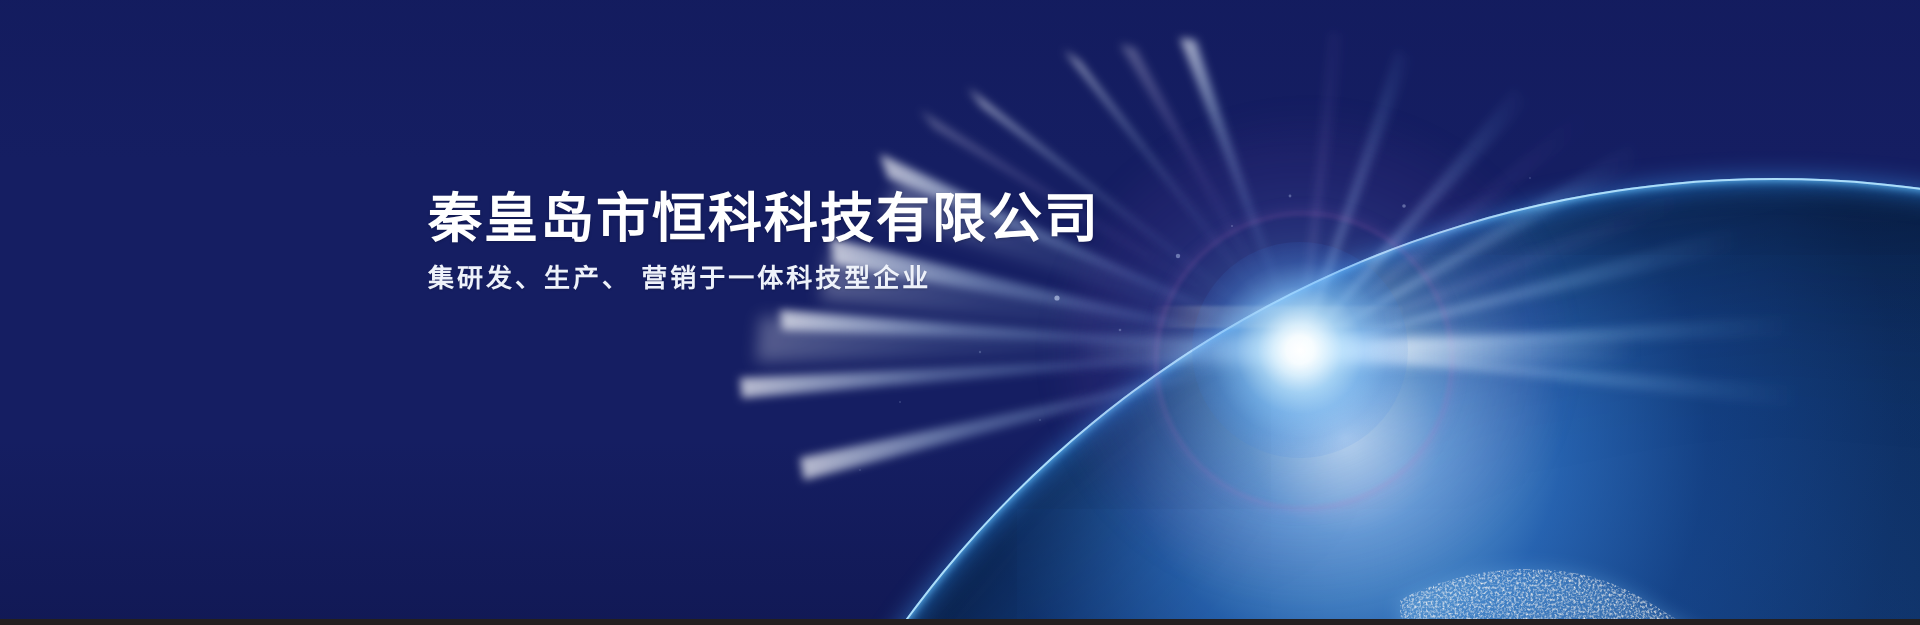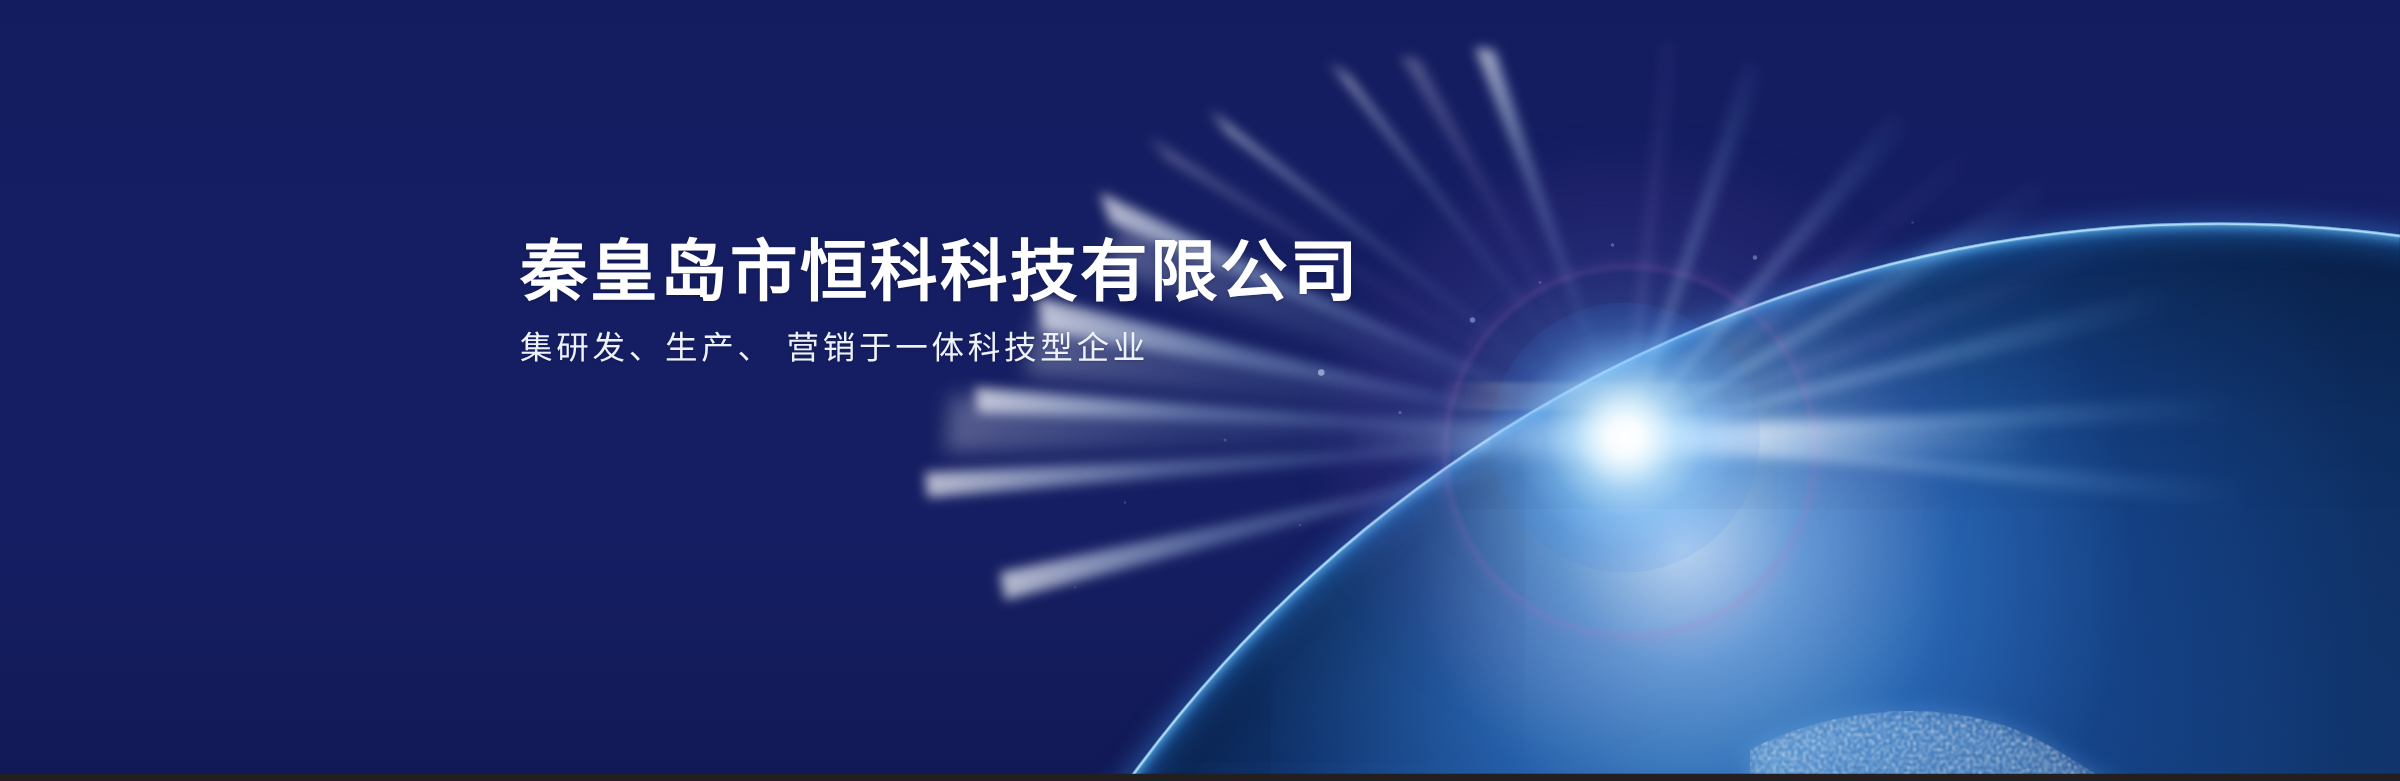--- a/index.html
+++ b/index.html
@@ -217,39 +217,39 @@
     pointer-events: none;
     mix-blend-mode: screen;
   }
 
   
   .stars { position: absolute; inset: 0; pointer-events: none; }
 
   
   .text-block {
     position: absolute;
-    left: 416px;
+    left: 428px;
     top: 186px;
     z-index: 40;
   }
   .headline {
     margin: 0;
     font-size: 54px;
     line-height: 64px;
     font-weight: 700;
     color: #ffffff;
     letter-spacing: 2px;
     white-space: nowrap;
     text-shadow: 0 1px 3px rgba(0,0,0,0.22);
   }
   .subline {
     margin: 10px 0 0 0;
     font-size: 26px;
     line-height: 36px;
-    font-weight: 400;
+    font-weight: 700;
     color: #eef2fa;
     letter-spacing: 3px;
     white-space: nowrap;
     text-shadow: 0 1px 2px rgba(0,0,0,0.18);
   }
 
   
   .bottom-strip {
     position: absolute;
     left: 0;

